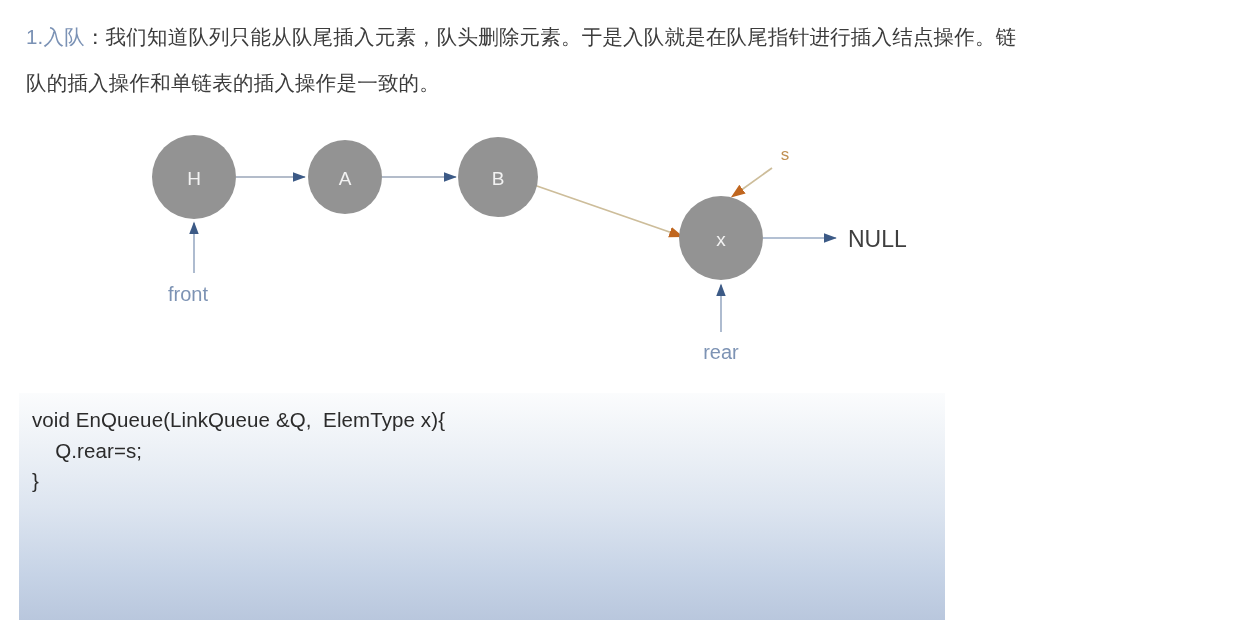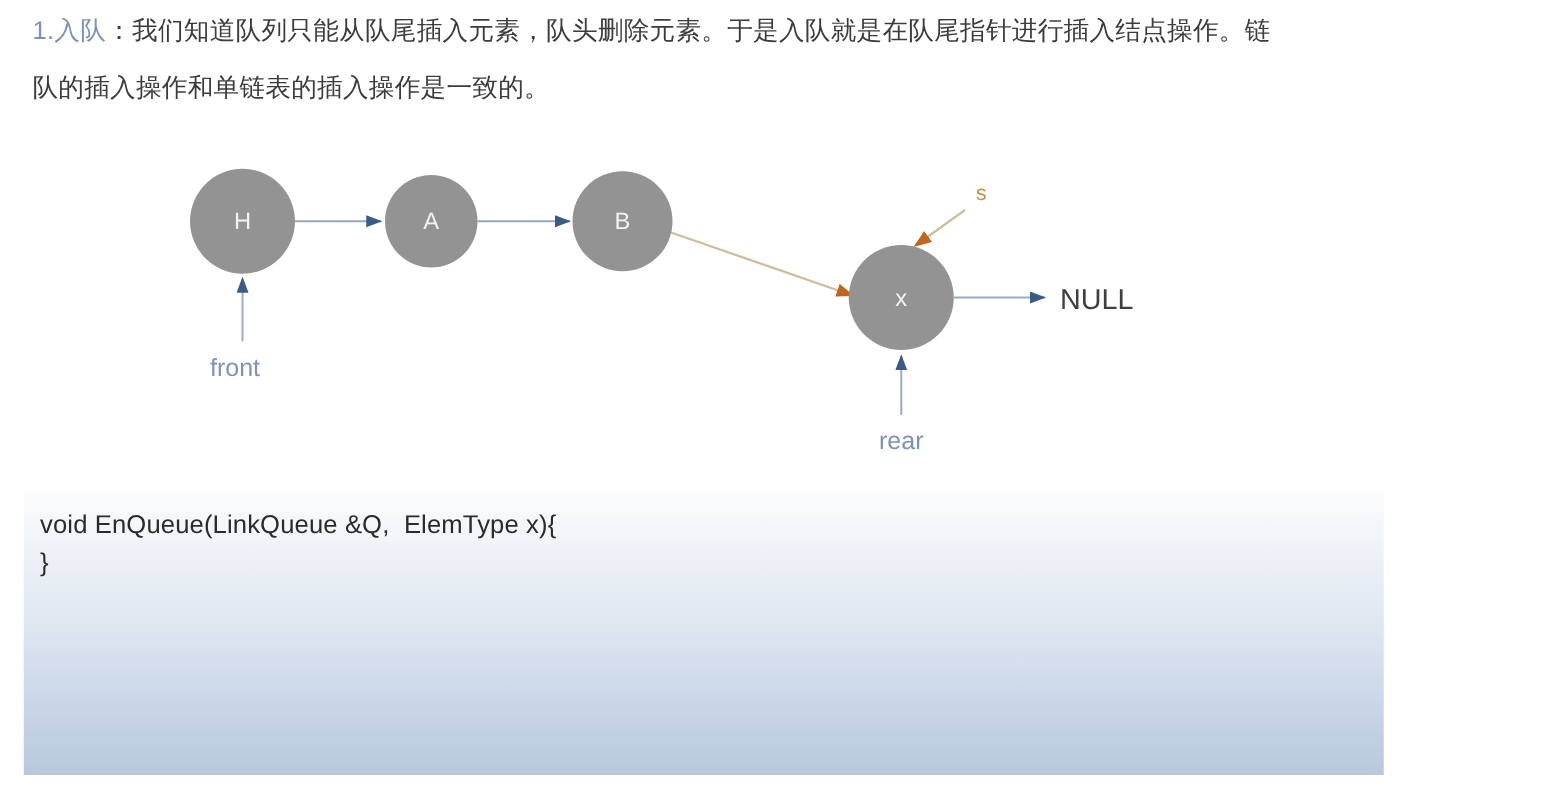--- a/index.html
+++ b/index.html
@@ -13,21 +13,21 @@
     position: relative;
     overflow: hidden;
     font-family: "Liberation Sans", "DejaVu Sans", sans-serif;
     -webkit-font-smoothing: antialiased;
   }
 
   
   #prose {
     position: absolute;
     left: 26px;
-    top: 2px;
+    top: 14px;
     width: 1215px;
   }
   .prose-line {
     font-size: 20.5px;
     line-height: 46px;
     color: #3c3c3c;
     letter-spacing: 0.2px;
     white-space: nowrap;
   }
   .prose-head {
@@ -87,21 +87,21 @@
     stroke: #cdbd9a;
     stroke-width: 1.8;
     fill: none;
   }
 
   
   #code-block {
     position: absolute;
     left: 19px;
     top: 393px;
-    width: 1088px;
+    width: 926px;
     height: 227px;
     background: linear-gradient(to bottom, #fbfcfd 0%, #eef2f7 22%, #dde5f0 50%, #c6d3e6 80%, #b9c7dd 100%);
     box-sizing: border-box;
     padding: 12px 0 0 13px;
   }
   .code-line {
     font-family: "Liberation Sans", "DejaVu Sans", sans-serif;
     font-size: 20.5px;
     line-height: 30.5px;
     color: #2b2b2b;
@@ -164,14 +164,15 @@
 
     <text class="ptr-label" x="188" y="191">front</text>
     <text class="ptr-label" x="721" y="249">rear</text>
     <text class="s-label" x="785" y="50">s</text>
     <text class="null-label" x="848" y="137">NULL</text>
   </svg>
 </div>
 
 <div id="code-block">
   <div class="code-line">void EnQueue(LinkQueue &amp;Q,  ElemType x){</div>
+  <div class="code-line">    Q.rear=s;</div>
   <div class="code-line">}</div>
 </div>
 
 </body></html>

